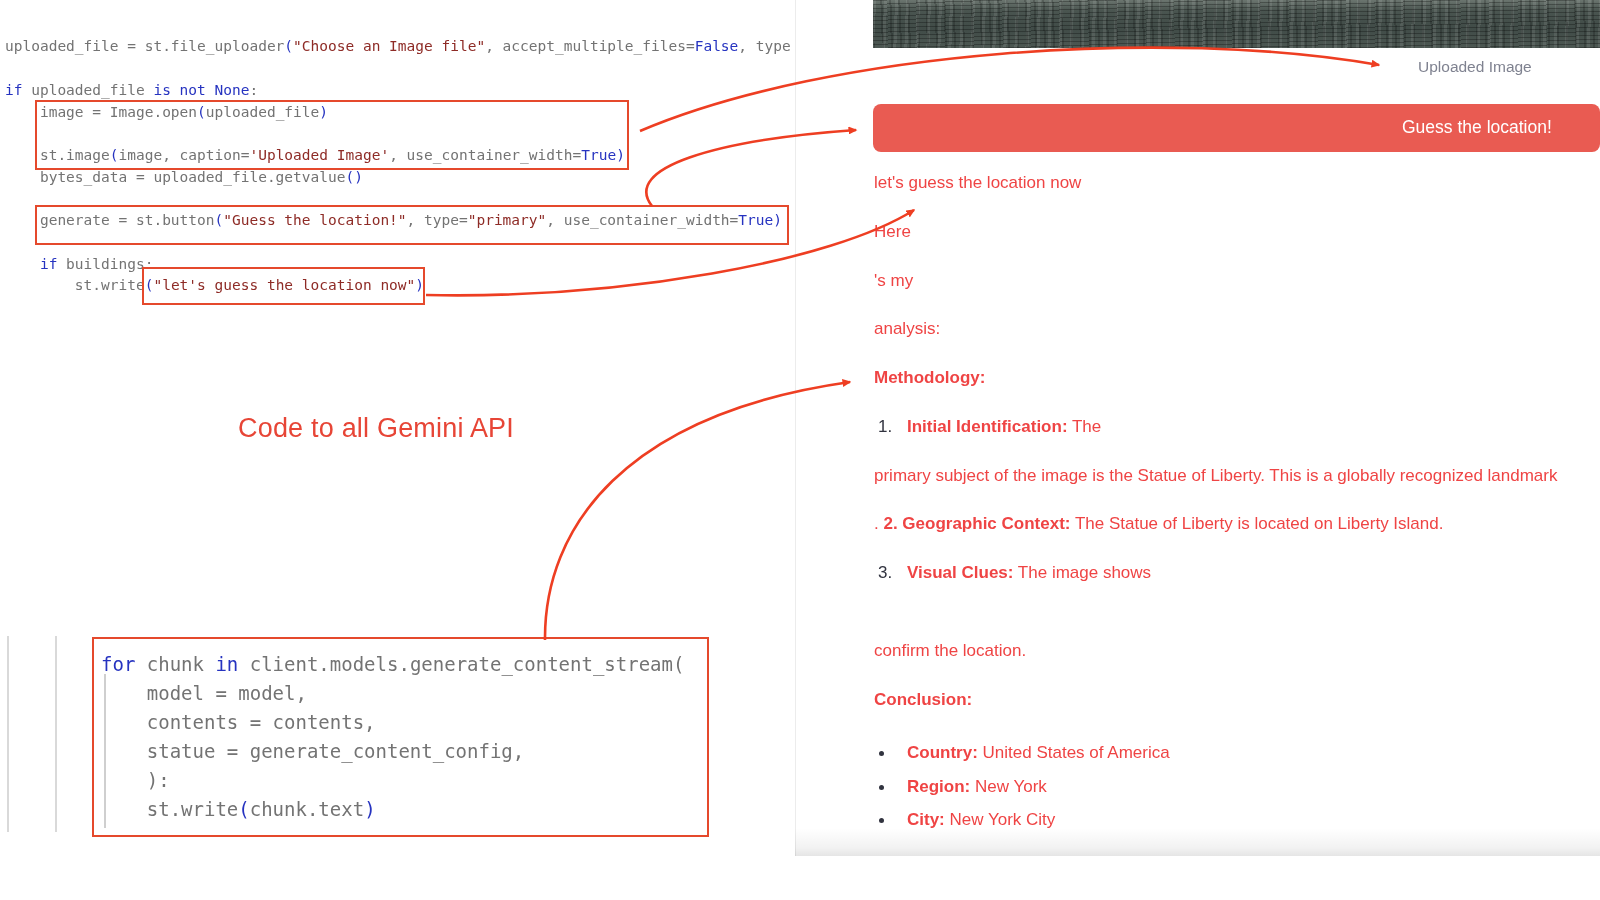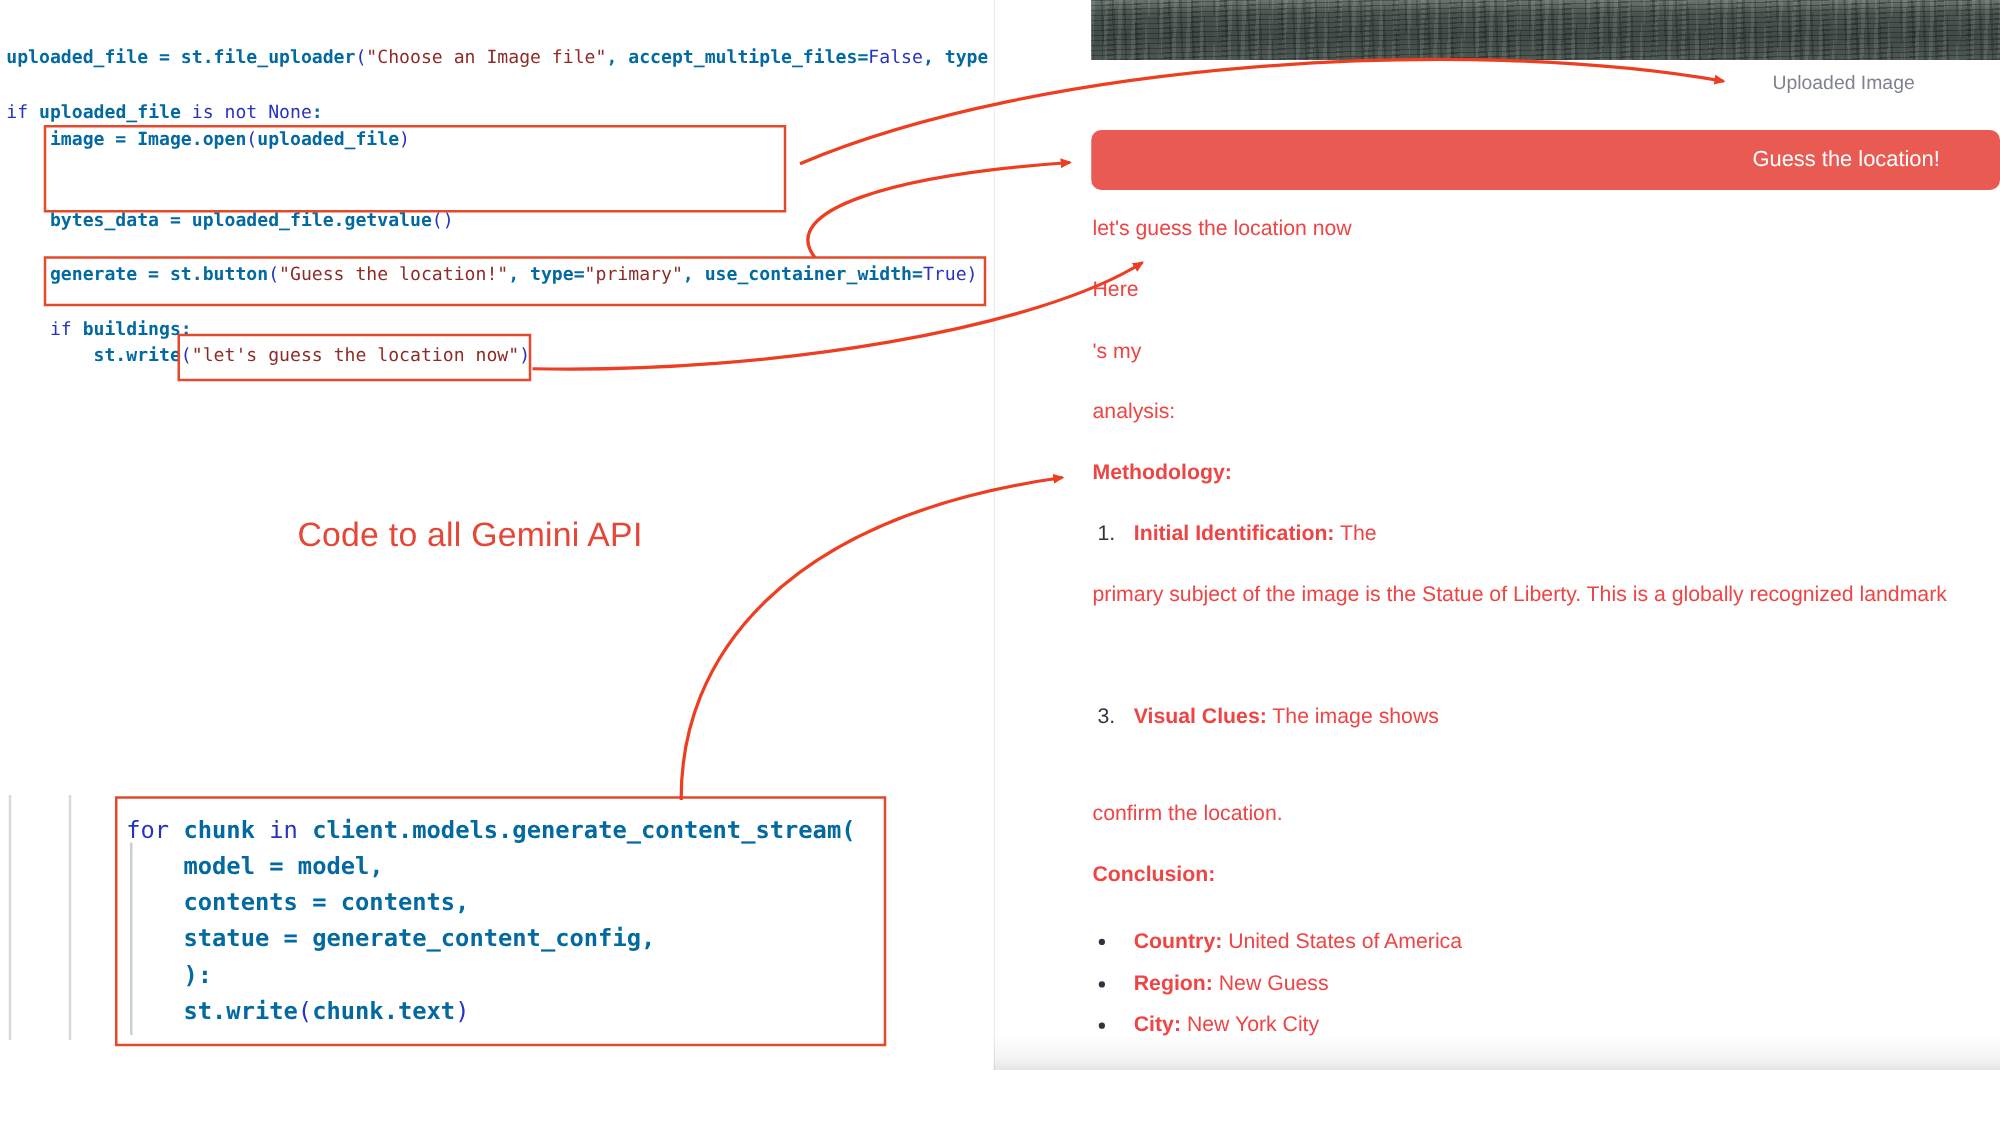--- a/index.html
+++ b/index.html
@@ -4,21 +4,21 @@
 <style>
   html,body{margin:0;padding:0;background:#ffffff;}
   #stage{position:relative;width:1600px;height:900px;overflow:hidden;background:#fff;
          font-family:"Liberation Sans", sans-serif;}
 
   
   .codeline{position:absolute;white-space:pre;font-family:"DejaVu Sans Mono","Liberation Mono",monospace;
             font-size:14.5px;line-height:1;color:#141414;}
   .codeline-big{position:absolute;white-space:pre;font-family:"DejaVu Sans Mono","Liberation Mono",monospace;
             font-size:19px;line-height:1;color:#141414;}
-  .tk-d{color:#0369a1;font-weight:bold;}
+  .tk-d{color:#737373;}
   .tk-k{color:#2633C0;}
   .tk-s{color:#8E2B26;}
   .tk-p{color:#2633C0;}
 
   
   .redbox{position:absolute;border:2.5px solid #E5492C;background:transparent;}
   #arrow-layer{position:absolute;left:0;top:0;pointer-events:none;}
 
   .gemini-label{position:absolute;left:236px;top:413px;width:280px;text-align:center;
                 color:#E74536;font-size:27px;letter-spacing:.2px;}
@@ -48,20 +48,21 @@
 </style>
 </head>
 <body>
 
 <div id="stage">
 
   <div style="position:absolute;left:0;top:0;width:790px;height:320px;overflow:hidden;">
     <div class="codeline" style="left:5px;top:39px"><span class="tk-d">uploaded_file = st.file_uploader</span><span class="tk-p">(</span><span class="tk-s">"Choose an Image file"</span><span class="tk-d">, accept_multiple_files=</span><span class="tk-k">False</span><span class="tk-d">, type</span></div>
     <div class="codeline" style="left:5px;top:83px"><span class="tk-k">if </span><span class="tk-d">uploaded_file </span><span class="tk-k">is not </span><span class="tk-k">None</span><span class="tk-d">:</span></div>
     <div class="codeline" style="left:5px;top:105px"><span class="tk-d">    image = Image.open</span><span class="tk-p">(</span><span class="tk-d">uploaded_file</span><span class="tk-p">)</span></div>
+    <div class="codeline" style="left:5px;top:148px"><span class="tk-d">    st.image</span><span class="tk-p">(</span><span class="tk-d">image, caption=</span><span class="tk-s">'Uploaded Image'</span><span class="tk-d">, use_container_width=</span><span class="tk-k">True</span><span class="tk-p">)</span></div>
     <div class="codeline" style="left:5px;top:170px"><span class="tk-d">    bytes_data = uploaded_file.getvalue</span><span class="tk-p">()</span></div>
     <div class="codeline" style="left:5px;top:213px"><span class="tk-d">    generate = st.button</span><span class="tk-p">(</span><span class="tk-s">"Guess the location!"</span><span class="tk-d">, type=</span><span class="tk-s">"primary"</span><span class="tk-d">, use_container_width=</span><span class="tk-k">True</span><span class="tk-p">)</span></div>
     <div class="codeline" style="left:5px;top:257px"><span class="tk-k">    if </span><span class="tk-d">buildings:</span></div>
     <div class="codeline" style="left:5px;top:278px"><span class="tk-d">        st.write</span><span class="tk-p">(</span><span class="tk-s">"let's guess the location now"</span><span class="tk-p">)</span></div>
   </div>
 
   <div class="redbox" style="left:35px;top:100px;width:590px;height:66px;"></div>
   <div class="redbox" style="left:35px;top:205px;width:750px;height:36px;"></div>
   <div class="redbox" style="left:142px;top:267px;width:279px;height:34px;"></div>
 
@@ -92,31 +93,32 @@
   <div class="rline" style="top:174px"><span>let's guess the location now</span></div>
   <div class="rline" style="top:223px"><span>Here</span></div>
   <div class="rline" style="top:272px"><span>'s my</span></div>
   <div class="rline" style="top:320px"><span>analysis:</span></div>
   <div class="rline" style="top:369px"><span class="rb">Methodology:</span></div>
 
   <div class="rnum" style="top:418px">1.</div>
   <div class="rline rcontent" style="top:418px"><span class="rb">Initial Identification:</span><span> The</span></div>
 
   <div class="rline" style="top:467px"><span>primary subject of the image is the Statue of Liberty. This is a globally recognized landmark</span></div>
+  <div class="rline" style="top:515px"><span>. </span><span class="rb">2. Geographic Context:</span><span> The Statue of Liberty is located on Liberty Island.</span></div>
 
   <div class="rnum" style="top:564px">3.</div>
   <div class="rline rcontent" style="top:564px"><span class="rb">Visual Clues:</span><span> The image shows</span></div>
 
   <div class="rline" style="top:642px"><span>confirm the location.</span></div>
   <div class="rline" style="top:691px"><span class="rb">Conclusion:</span></div>
 
   <div class="bullet-dot" style="top:751px"></div>
   <div class="rline rcontent" style="top:744px"><span class="rb">Country:</span><span> United States of America</span></div>
   <div class="bullet-dot" style="top:785px"></div>
-  <div class="rline rcontent" style="top:778px"><span class="rb">Region:</span><span> New Guess</span></div>
+  <div class="rline rcontent" style="top:778px"><span class="rb">Region:</span><span> New York</span></div>
   <div class="bullet-dot" style="top:818px"></div>
   <div class="rline rcontent" style="top:811px"><span class="rb">City:</span><span> New York City</span></div>
 
   <svg id="arrow-layer" width="1600" height="900" viewBox="0 0 1600 900">
     <defs>
       <marker id="ah" markerWidth="9" markerHeight="8" refX="7.5" refY="4" orient="auto" markerUnits="userSpaceOnUse">
         <path d="M0,0 L9,4 L0,8 Z" fill="#EE3E22"></path>
       </marker>
     </defs>
     <path d="M 640 131 C 830 50, 1170 28, 1379 65" fill="none" stroke="#EE3E22" stroke-width="2.6" marker-end="url(#ah)"></path>

